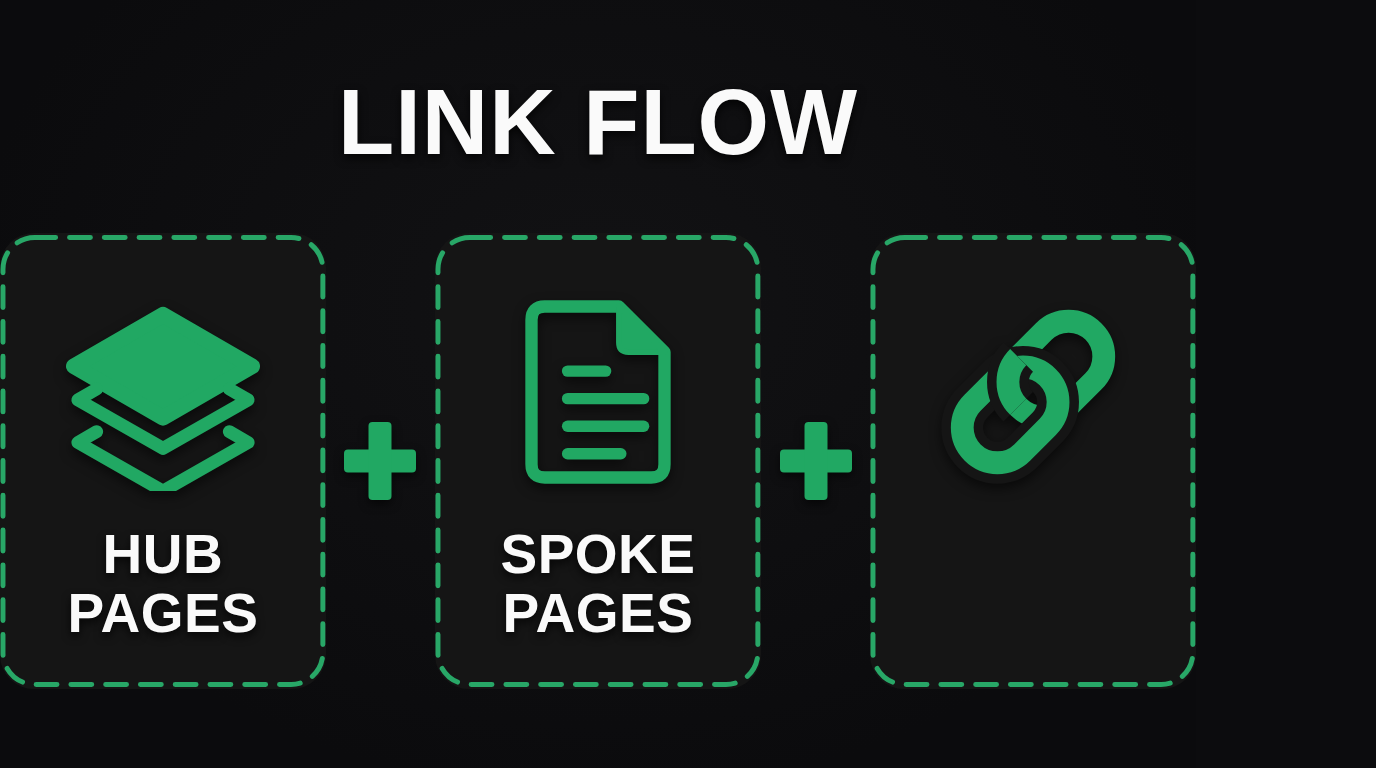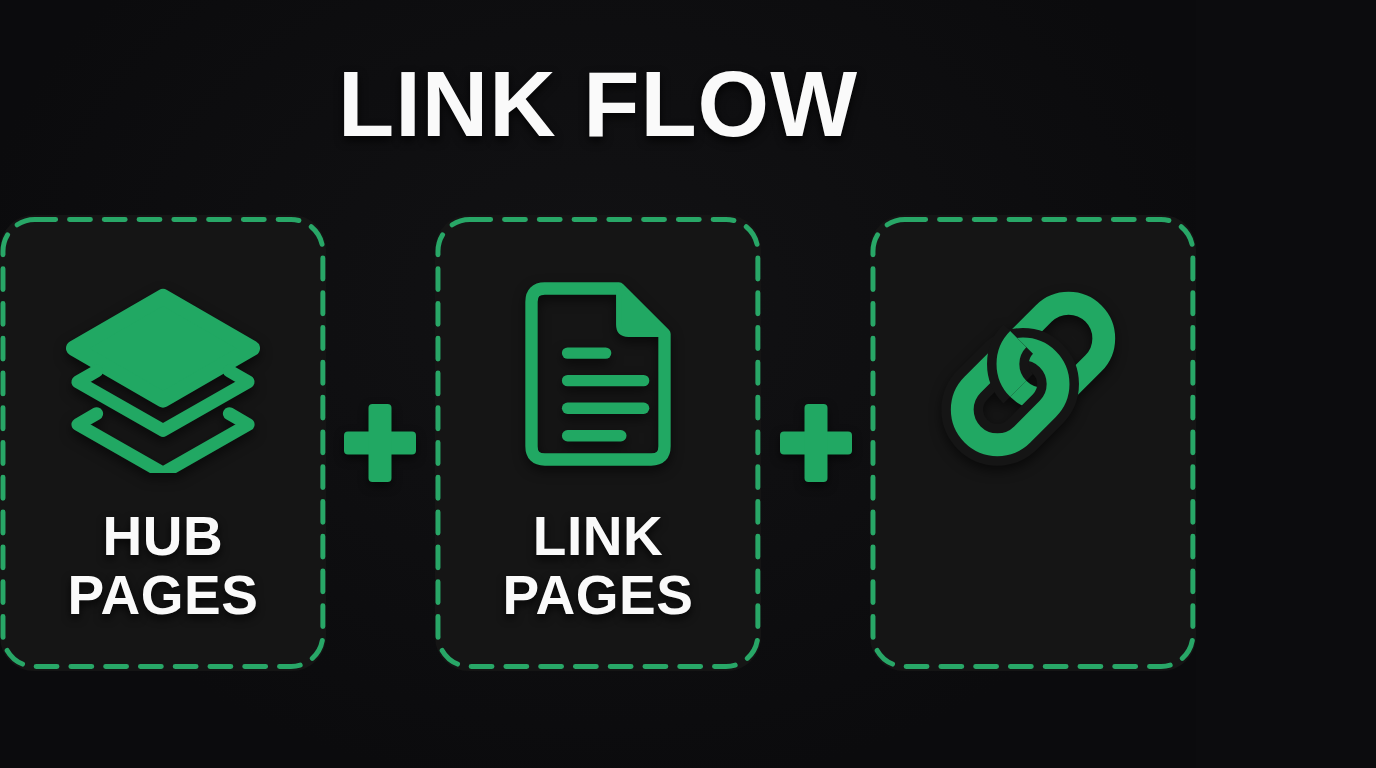--- a/index.html
+++ b/index.html
@@ -10,21 +10,21 @@
     --text:#fafafa;
   }
   *{margin:0;padding:0;box-sizing:border-box;}
   html,body{width:1376px;height:768px;overflow:hidden;}
   body{
     background:var(--bg);
     font-family:"Liberation Sans","DejaVu Sans",sans-serif;
   }
   .canvas{
     width:1196px;height:768px;
-    padding-top:56px;
+    padding-top:74px;
     background:radial-gradient(ellipse at 50% 40%, #121214 0%, #0b0b0d 75%);
   }
   .title{
     text-align:center;
     color:var(--text);
     font-size:92px;
     font-weight:700;
     letter-spacing:1px;
     line-height:1.05;
     text-shadow:0 4px 10px rgba(0,0,0,.8);
@@ -143,21 +143,21 @@
         <svg width="152" height="192" viewBox="0 0 160 200">
           <path d="M24 10 H102 L150 58 V176 Q150 190 136 190 H24 Q10 190 10 176 V24 Q10 10 24 10 Z" fill="none" stroke="var(--accent)" stroke-width="13" stroke-linejoin="round"></path>
           <path d="M102 10 L150 58 H112 Q102 58 102 48 Z" fill="var(--accent)" stroke="var(--accent)" stroke-width="6" stroke-linejoin="round"></path>
           <line x1="48" y1="78" x2="88" y2="78" stroke="var(--accent)" stroke-width="12" stroke-linecap="round"></line>
           <line x1="48" y1="107" x2="128" y2="107" stroke="var(--accent)" stroke-width="12" stroke-linecap="round"></line>
           <line x1="48" y1="136" x2="128" y2="136" stroke="var(--accent)" stroke-width="12" stroke-linecap="round"></line>
           <line x1="48" y1="165" x2="104" y2="165" stroke="var(--accent)" stroke-width="12" stroke-linecap="round"></line>
         </svg>
       </div>
       <div class="label">
-        <span>LINK</span>
+        <span>SPOKE</span>
         <span>PAGES</span>
       </div>
     </div>
 
     <div class="sep">
       <div class="plus"></div>
     </div>
 
     <div class="box">
       <svg class="dash-border" viewBox="0 0 328 456">

